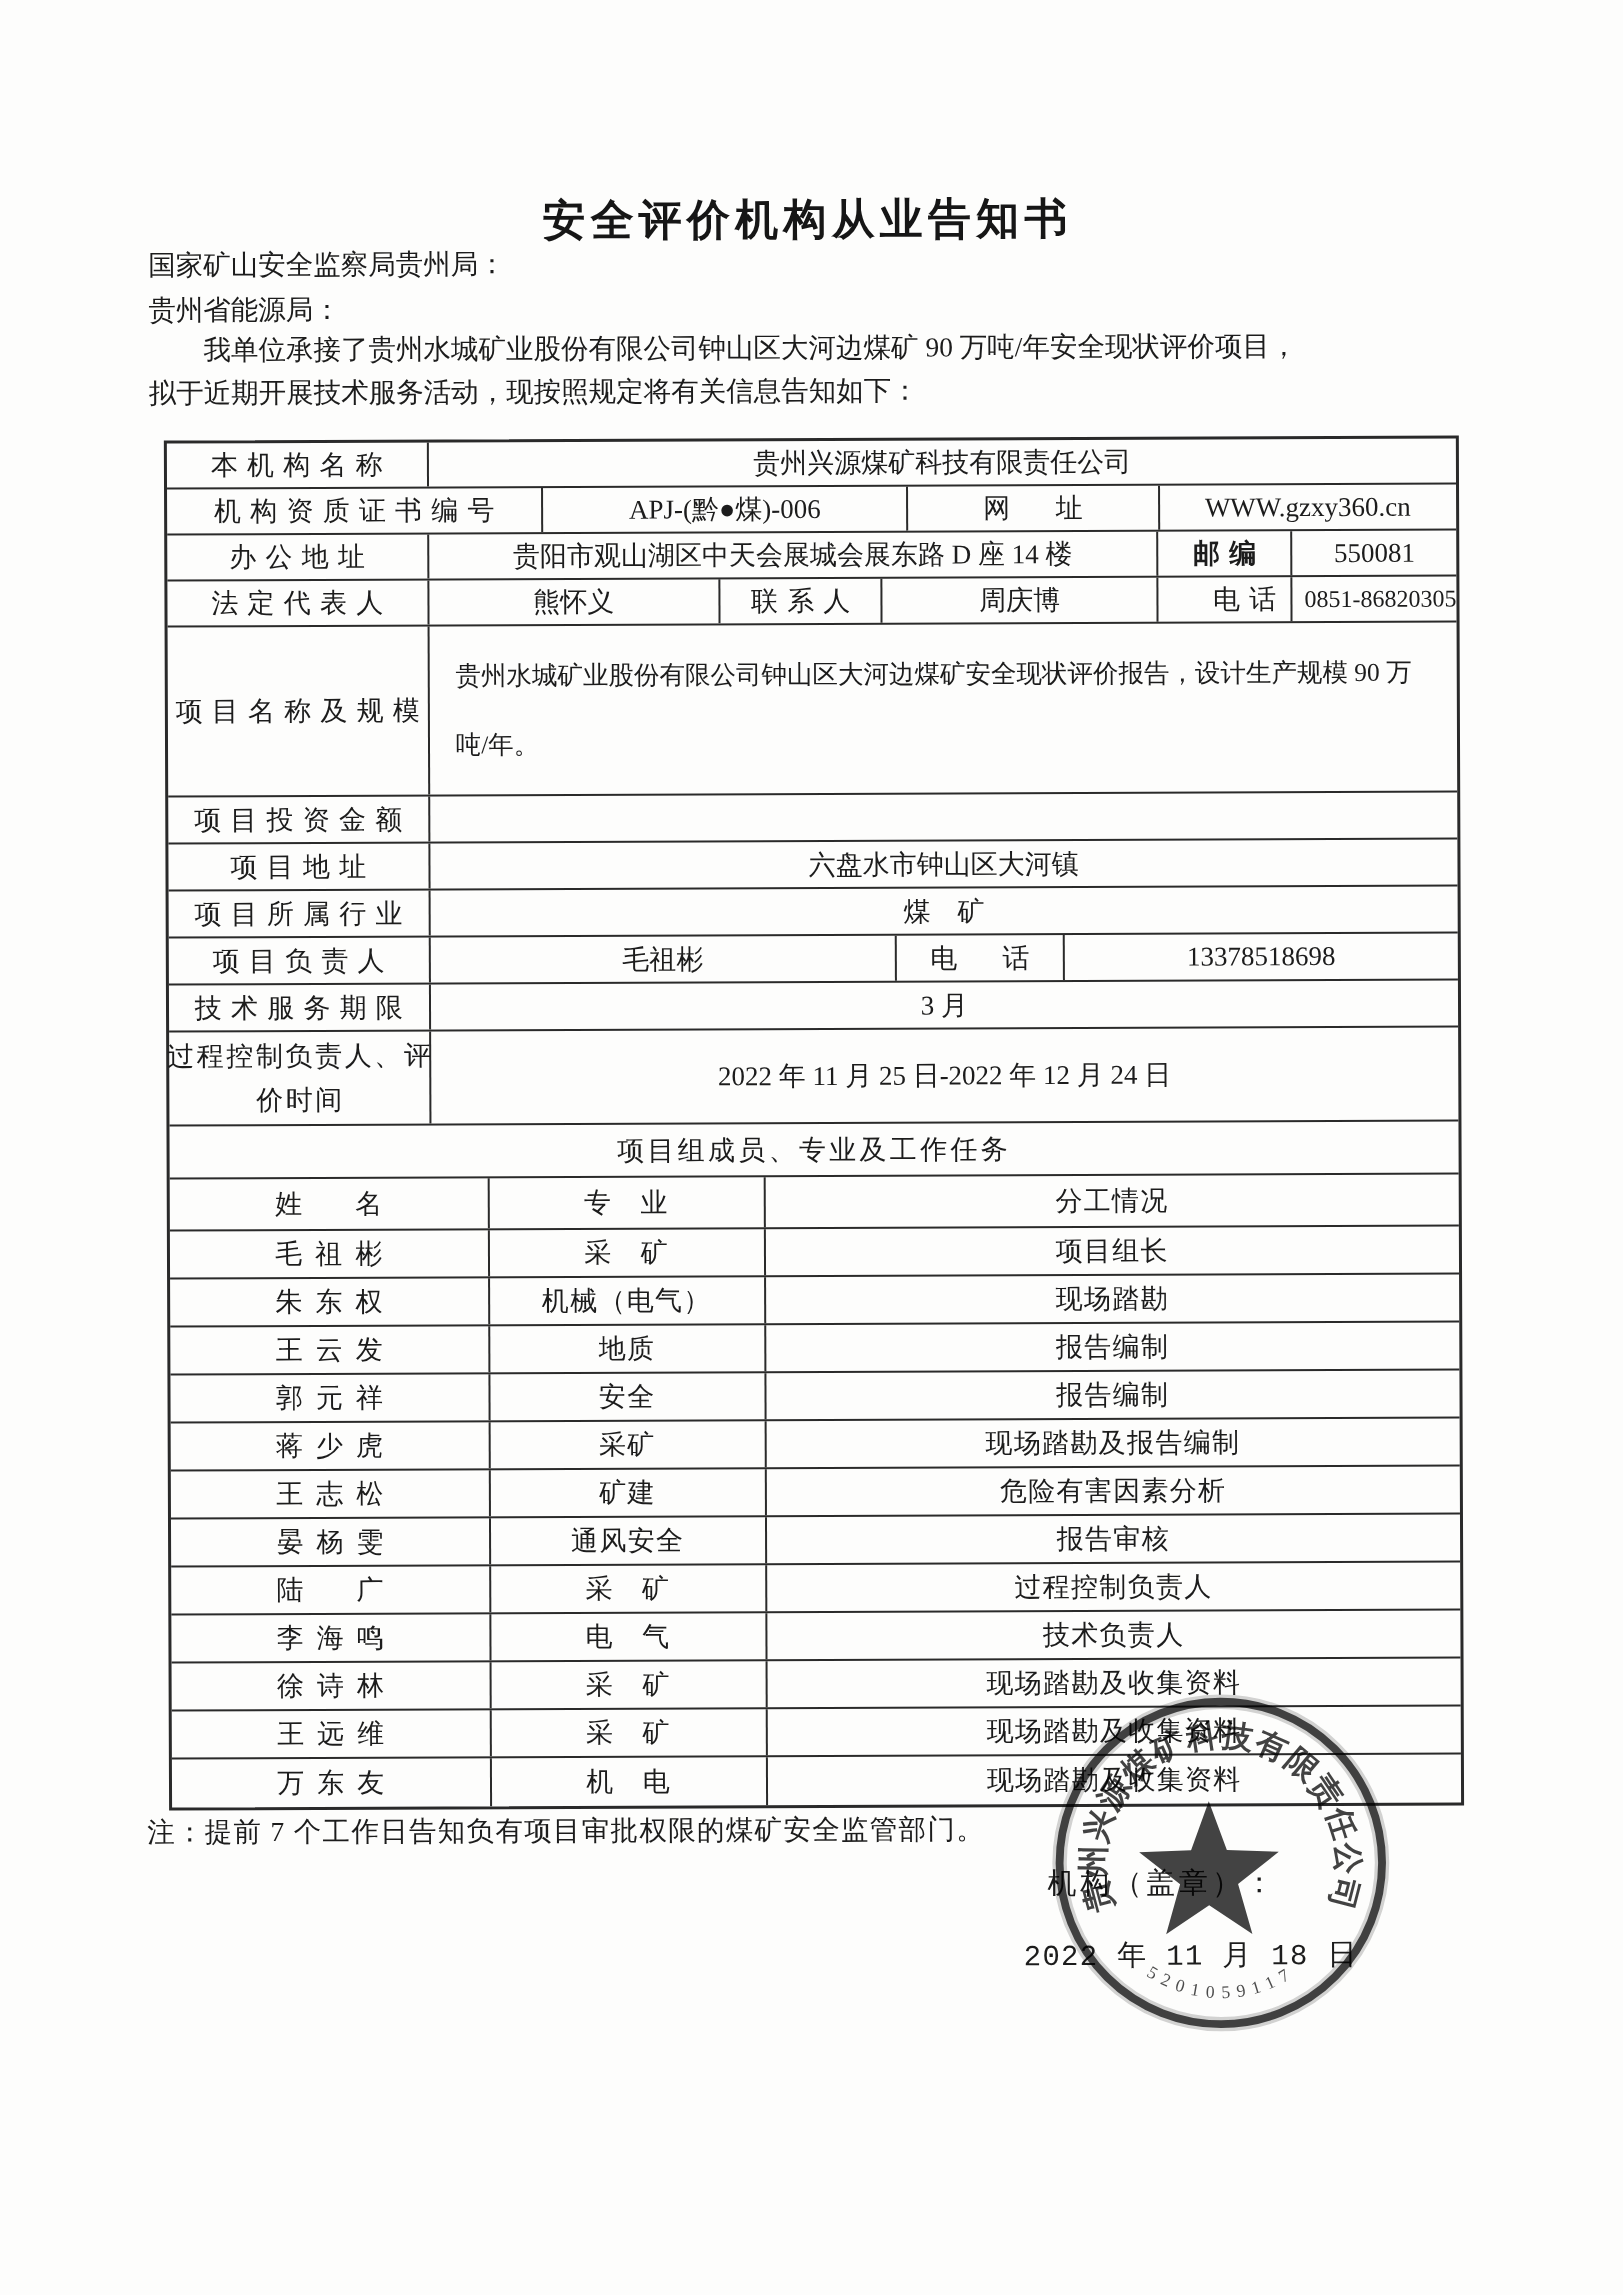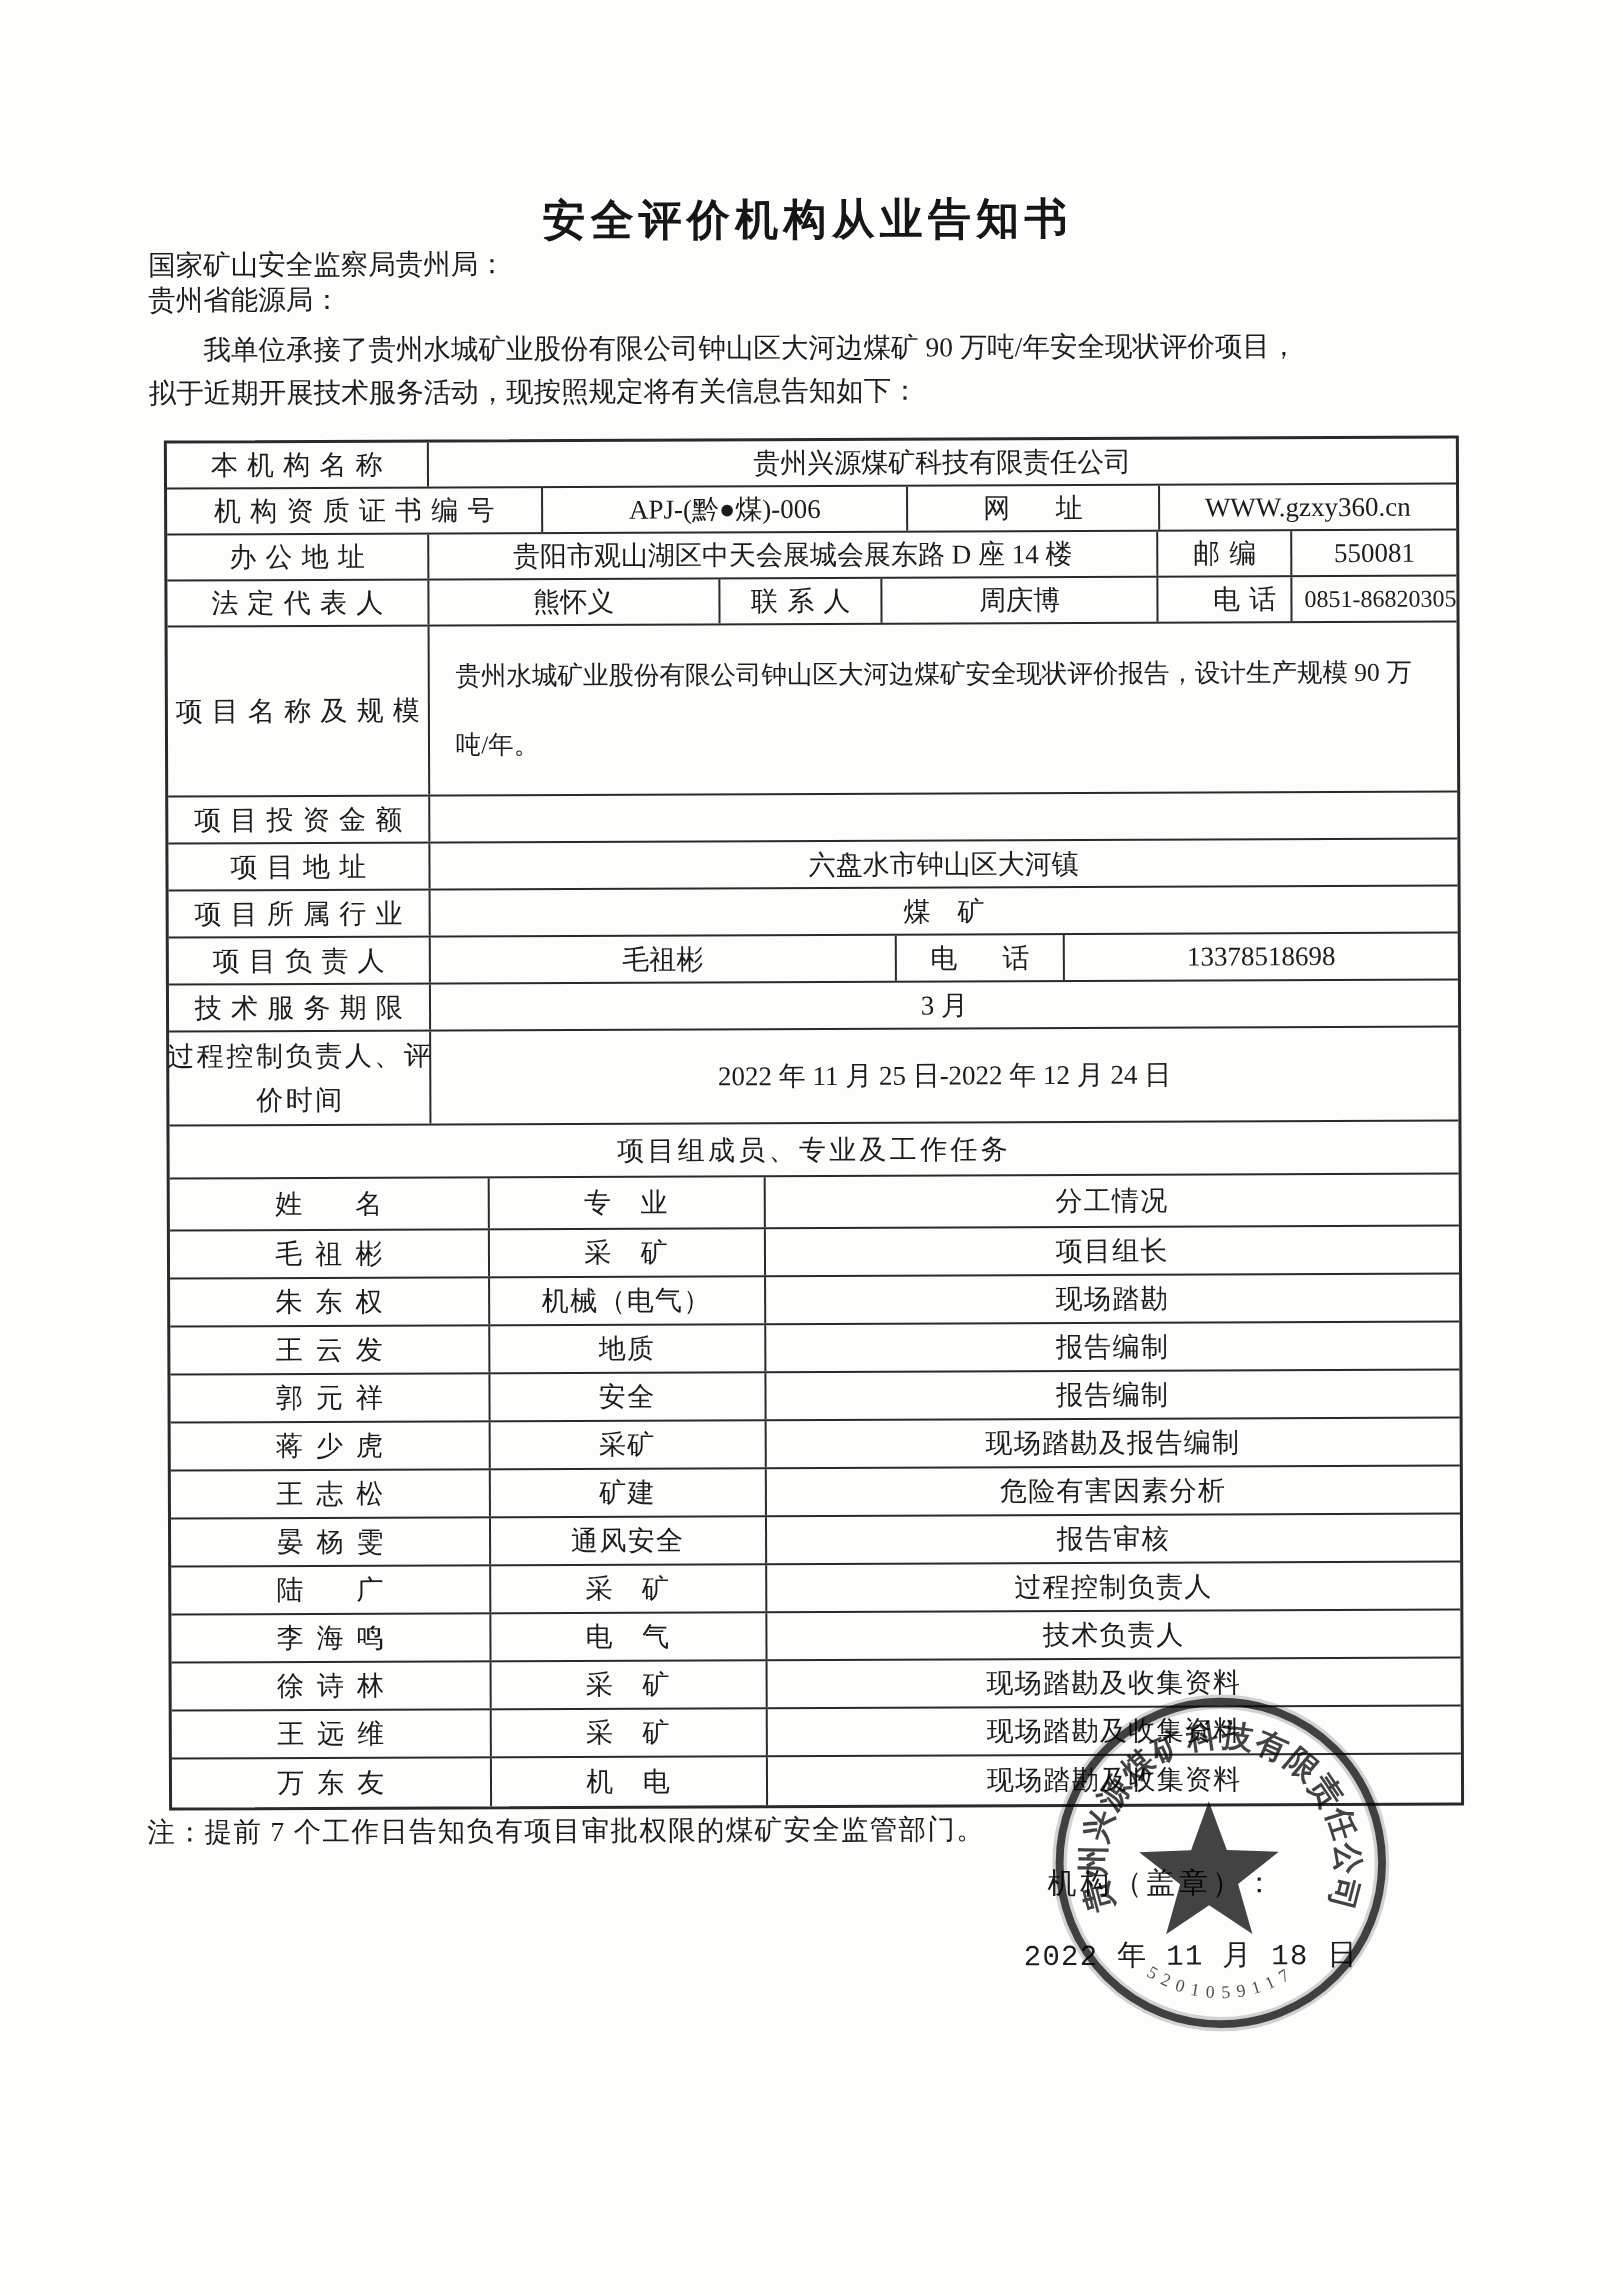--- a/index.html
+++ b/index.html
@@ -9,21 +9,21 @@
     font-family:"Liberation Serif","DejaVu Serif",serif;
     color:#1c1c1c;
   }
   .sheet{position:absolute;inset:0;transform:rotate(-0.22deg);transform-origin:50% 55%;}
 
   .doc-title{
     position:absolute;left:0;right:0;top:191px;text-align:center;
     font-size:43px;font-weight:bold;letter-spacing:5.2px;color:#161616;
   }
   .addressee1{position:absolute;left:152px;top:245px;font-size:27.5px;}
-  .addressee2{position:absolute;left:152px;top:280px;font-size:27.5px;}
+  .addressee2{position:absolute;left:152px;top:290px;font-size:27.5px;}
   .intro{position:absolute;left:152px;top:326px;width:1348px;font-size:27.5px;line-height:43px;}
   .intro .l1{text-indent:55px;}
 
   
   .info-table{
     position:absolute;left:167px;top:438px;width:1295px;
     border:3.3px solid #2a2a2a;box-sizing:border-box;background:transparent;
   }
   .trow{display:flex;border-bottom:2.6px solid #2a2a2a;box-sizing:border-box;}
   .trow:last-child{border-bottom:none;}
@@ -32,21 +32,21 @@
     border-right:2.6px solid #2a2a2a;box-sizing:border-box;
     font-size:27px;text-align:center;white-space:nowrap;overflow:visible;
   }
   .tcell:last-child{border-right:none;}
   .lbl{letter-spacing:9.2px;text-indent:9.2px;}
 
   .r-h1{height:46px;}
   .r-h2{height:47px;}
   .basic .c0{width:20.3%;}  .basic .c1{width:79.7%;}
   .cert  .c0{width:29.2%;}  .cert  .c1{width:28.3%;} .cert .c2{width:19.5%;} .cert .c3{width:23%;}
-  .addr  .c0{width:20.3%;}  .addr  .c1{width:56.6%;} .addr .c2{width:10.4%;} .addr .c3{width:12.7%;}
+  .addr  .c0{width:20.3%;}  .addr  .c1{width:56.6%;} .addr .c2{width:10.4%;font-weight:bold;} .addr .c3{width:12.7%;}
   .legal .c0{width:20.3%;}  .legal .c1{width:22.6%;} .legal .c2{width:12.6%;}
   .legal .c3{width:21.4%;}  .legal .c4{width:10.4%;padding-left:40px;} .legal .c5{width:12.7%;padding-left:12px;}
   .proj{height:170px;}
   .proj .c0{width:20.3%;}   .proj .c1{width:79.7%;}
   .proj .c1{flex-direction:column;align-items:flex-start;justify-content:center;
             gap:34px;padding:0 26px;text-align:left;font-size:25.5px;}
   .proj .c1 div{white-space:nowrap;}
   .leader .c0{width:20.3%;} .leader .c1{width:36.2%;}
   .leader .c2{width:13%;font-family:Liberation Mono, monospace;}   .leader .c3{width:30.5%;}
   .plan{height:94px;}

